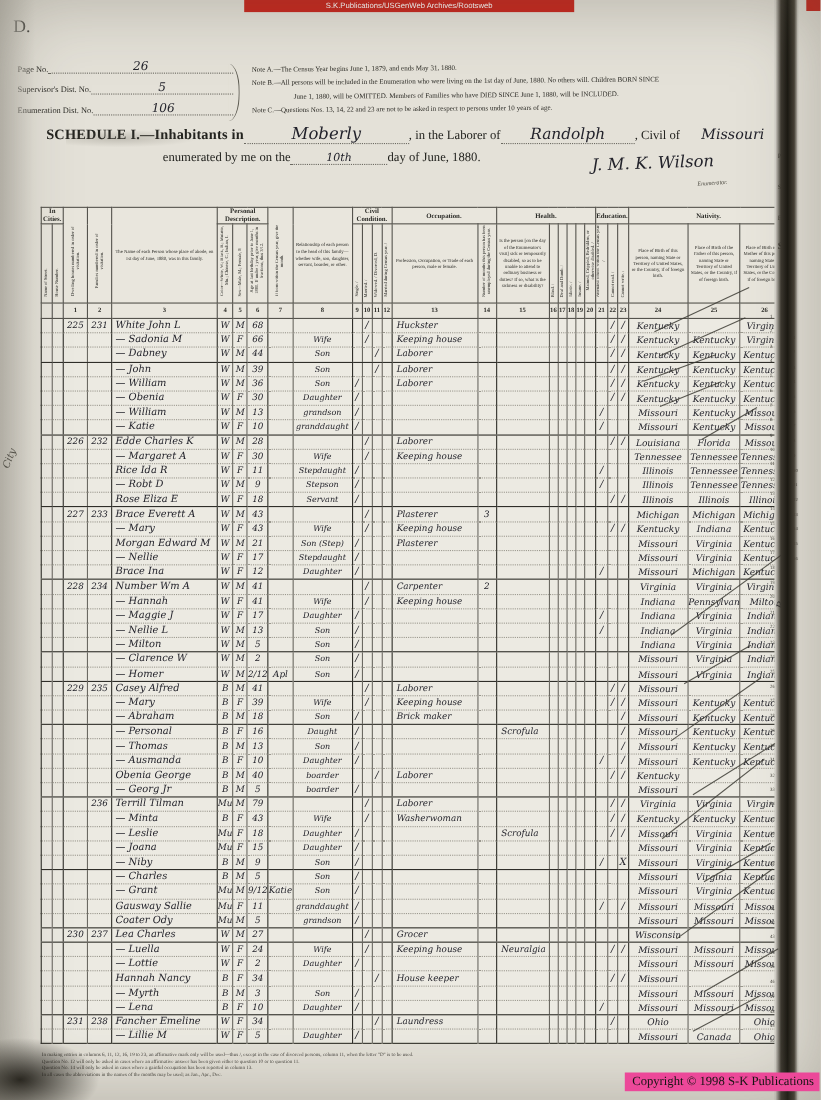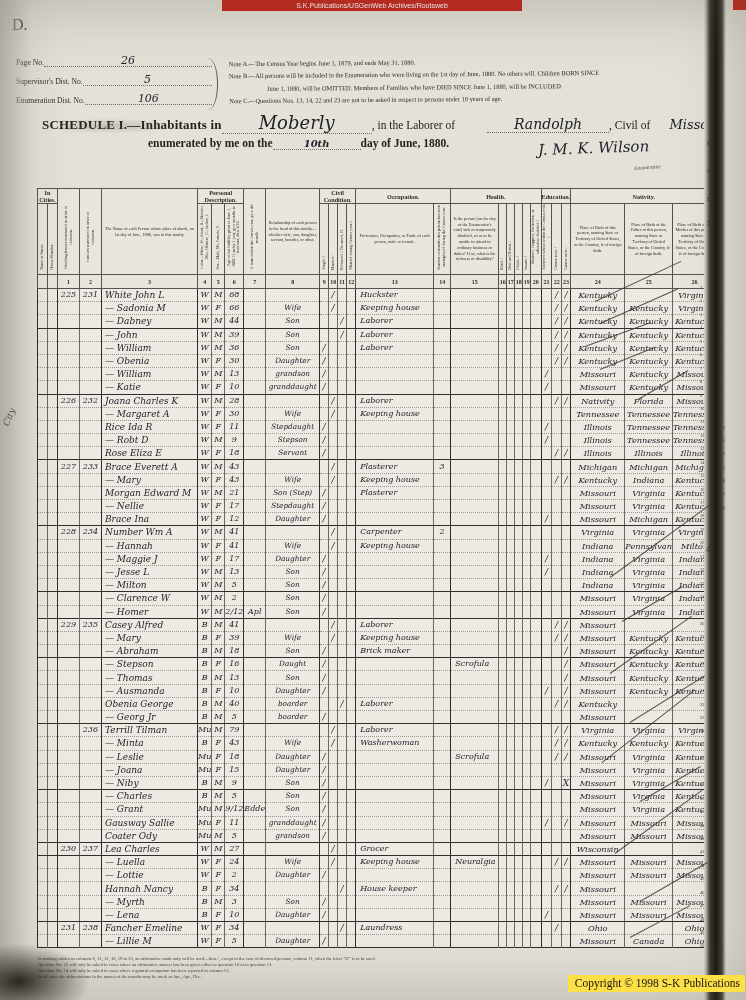--- a/index.html
+++ b/index.html
@@ -24,21 +24,21 @@
 
   
   .notes{position:absolute;left:229px;top:56px;width:508px;font-size:6.4px;line-height:1.95;color:#2b2a25;transform:rotate(-.5deg);}
   .notes .n2{padding-left:38px;}
 
   
   .sched1{position:absolute;left:42px;top:112px;display:flex;align-items:baseline;white-space:nowrap;color:#23231f;}
   .sched1 .big{font-weight:bold;font-size:13px;letter-spacing:.2px;}
   .sched1 .mid{font-size:11.5px;}
   .hwv{font-family:"DejaVu Serif",serif;font-style:italic;color:#22222b;border-bottom:1px dotted #6c6a62;text-align:center;}
-  .sched2{position:absolute;left:148px;top:137px;display:flex;align-items:baseline;white-space:nowrap;color:#23231f;font-size:11.5px;font-weight:bold;}
+  .sched2{position:absolute;left:148px;top:137px;display:flex;align-items:baseline;white-space:nowrap;color:#23231f;font-size:11.5px;}
   .signature{position:absolute;left:538px;top:139px;font-family:"DejaVu Serif",serif;font-style:italic;font-size:15px;color:#23232b;transform:rotate(-2deg);}
   .enum-lbl{position:absolute;left:634px;top:164px;font-size:5.5px;font-style:italic;color:#4a483f;transform:rotate(-4deg);}
   .margin-note{position:absolute;left:0px;top:412px;font-family:"DejaVu Serif",serif;font-style:italic;font-size:9px;color:#55534b;transform:rotate(-68deg);z-index:5;}
 
   
   #tablewrap{position:absolute;left:37px;top:176px;z-index:3;margin-top:12px;}
   table{border-collapse:collapse;table-layout:fixed;background:#eceae2;border:1.6px solid #2f2e29;}
   th{border:1px solid #55534d;padding:0;background:#e9e6dd;}
   th.grp{font-size:6.2px;font-weight:bold;height:13px;color:#2c2c28;}
   th.vcell{vertical-align:bottom;overflow:hidden;height:68px;}
@@ -65,21 +65,21 @@
     background:linear-gradient(90deg,rgba(62,58,50,0),#3a362e 25%,#17150f 55%,#443f35 85%,rgba(68,63,53,.15));}
   .adjacent{position:absolute;left:704px;top:0;width:22px;height:1000px;background:#d5d2ca;z-index:6;overflow:hidden;}
   .adjacent .t{position:absolute;left:3px;font-size:6px;color:#3c3a33;white-space:nowrap;}
   .adjacent .sch{font-weight:bold;font-size:9px;}
   .adjacent .hw{font-family:"DejaVu Serif",serif;font-style:italic;font-size:9px;color:#2b2b33;writing-mode:vertical-rl;transform:rotate(196deg);}
   #side-nums{position:absolute;left:17px;top:300px;}
   #side-nums div{height:13.4px;font-size:4.2px;color:#3a3933;line-height:13.4px;}
 
   
   .fnotes{position:absolute;left:38px;top:956px;width:600px;font-size:4.6px;line-height:1.28;color:#45433c;z-index:8;}
-  .copyright{position:absolute;right:1px;top:975px;background:#fde047;padding:2px 5px 3px 7px;font-size:11.5px;color:#141412;z-index:45;}
+  .copyright{position:absolute;right:1px;top:975px;background:#ec4899;padding:2px 5px 3px 7px;font-size:11.5px;color:#141412;z-index:45;}
   .blob{position:absolute;left:-22px;top:942px;width:115px;height:72px;z-index:9;
     background:radial-gradient(ellipse at 35% 55%,rgba(22,20,15,.95),rgba(22,20,15,0) 68%);}
   .scuff{position:absolute;left:60px;top:118px;width:120px;height:16px;z-index:2;
     background:radial-gradient(ellipse at 40% 50%,rgba(90,86,74,.25),rgba(90,86,74,0) 70%);}
 
   
   .slash{position:absolute;height:1.2px;background:#3d3c35;transform-origin:left center;z-index:7;opacity:.85;}
 </style>
 </head>
 <body>
@@ -111,23 +111,23 @@
 
   <div class="notes">
     <div>Note A.—The Census Year begins June 1, 1879, and ends May 31, 1880.</div>
     <div>Note B.—All persons will be included in the Enumeration who were living on the 1st day of June, 1880.  No others will.  Children BORN SINCE</div>
     <div class="n2">June 1, 1880, will be OMITTED.  Members of Families who have DIED SINCE June 1, 1880, will be INCLUDED.</div>
     <div>Note C.—Questions Nos. 13, 14, 22 and 23 are not to be asked in respect to persons under 10 years of age.</div>
   </div>
 
   <div class="sched1">
     <span class="big">SCHEDULE I.—Inhabitants in</span>
-    <span class="hwv" style="width:150px;font-size:18px;text-align:center;">Moberly</span>
+    <span class="hwv" style="width:150px;font-size:15px;text-align:center;">Moberly</span>
     <span class="mid">, in the Laborer of</span>
-    <span class="hwv" style="width:122px;font-size:14px;margin-left:32px;">Randolph</span>
+    <span class="hwv" style="width:122px;font-size:14px;">Randolph</span>
     <span class="mid">, Civil of</span>
     <span class="hwv" style="width:96px;font-size:13px;border-bottom:none;">Missouri</span>
   </div>
   <div class="sched2">
     <span>enumerated by me on the</span>
     <span class="hwv" style="width:88px;font-size:10px;">10th</span>
     <span>day of June, 1880.</span>
   </div>
   <div class="signature">J. M. K. Wilson</div>
   <div class="enum-lbl">Enumerator.</div>
@@ -490,42 +490,42 @@
             <td class="f-cw"></td>
             <td class="f-bp hl">Missouri</td>
             <td class="f-fb">Kentucky</td>
             <td class="f-mb">Missouri</td>
           </tr>
           <tr class="nf">
             <td class="f-st"></td>
             <td class="f-hn"></td>
             <td class="f-dw hl">226</td>
             <td class="f-fam">232</td>
-            <td class="f-name hl">Joana Charles K</td>
+            <td class="f-name hl">Edde Charles K</td>
             <td class="f-c hl">W</td>
             <td class="f-s">M</td>
             <td class="f-a">28</td>
             <td class="f-mo hl"></td>
             <td class="f-rel"></td>
             <td class="f-sg hl"></td>
             <td class="f-mr">/</td>
             <td class="f-wd"></td>
             <td class="f-my"></td>
             <td class="f-occ hl">Laborer</td>
             <td class="f-un"></td>
             <td class="f-sick hl"></td>
             <td class="f-bl"></td>
             <td class="f-dd"></td>
             <td class="f-id"></td>
             <td class="f-ins"></td>
             <td class="f-mai"></td>
             <td class="f-sch hl"></td>
             <td class="f-cr">/</td>
             <td class="f-cw">/</td>
-            <td class="f-bp hl">Nativity</td>
+            <td class="f-bp hl">Louisiana</td>
             <td class="f-fb">Florida</td>
             <td class="f-mb">Missouri</td>
           </tr>
           <tr>
             <td class="f-st"></td>
             <td class="f-hn"></td>
             <td class="f-dw hl"></td>
             <td class="f-fam"></td>
             <td class="f-name hl">— Margaret A</td>
             <td class="f-c hl">W</td>
@@ -880,21 +880,21 @@
             <td class="f-cw"></td>
             <td class="f-bp hl">Indiana</td>
             <td class="f-fb">Virginia</td>
             <td class="f-mb">Indiana</td>
           </tr>
           <tr>
             <td class="f-st"></td>
             <td class="f-hn"></td>
             <td class="f-dw hl"></td>
             <td class="f-fam"></td>
-            <td class="f-name hl">— Jesse L</td>
+            <td class="f-name hl">— Nellie L</td>
             <td class="f-c hl">W</td>
             <td class="f-s">M</td>
             <td class="f-a">13</td>
             <td class="f-mo hl"></td>
             <td class="f-rel">Son</td>
             <td class="f-sg hl">/</td>
             <td class="f-mr"></td>
             <td class="f-wd"></td>
             <td class="f-my"></td>
             <td class="f-occ hl"></td>
@@ -1090,21 +1090,21 @@
             <td class="f-cw">/</td>
             <td class="f-bp hl">Missouri</td>
             <td class="f-fb">Kentucky</td>
             <td class="f-mb">Kentucky</td>
           </tr>
           <tr>
             <td class="f-st"></td>
             <td class="f-hn"></td>
             <td class="f-dw hl"></td>
             <td class="f-fam"></td>
-            <td class="f-name hl">— Stepson</td>
+            <td class="f-name hl">— Personal</td>
             <td class="f-c hl">B</td>
             <td class="f-s">F</td>
             <td class="f-a">16</td>
             <td class="f-mo hl"></td>
             <td class="f-rel">Daught</td>
             <td class="f-sg hl">/</td>
             <td class="f-mr"></td>
             <td class="f-wd"></td>
             <td class="f-my"></td>
             <td class="f-occ hl"></td>
@@ -1424,21 +1424,21 @@
           </tr>
           <tr>
             <td class="f-st"></td>
             <td class="f-hn"></td>
             <td class="f-dw hl"></td>
             <td class="f-fam"></td>
             <td class="f-name hl">— Grant</td>
             <td class="f-c hl">Mu</td>
             <td class="f-s">M</td>
             <td class="f-a">9/12</td>
-            <td class="f-mo hl">Edde</td>
+            <td class="f-mo hl">Katie</td>
             <td class="f-rel">Son</td>
             <td class="f-sg hl">/</td>
             <td class="f-mr"></td>
             <td class="f-wd"></td>
             <td class="f-my"></td>
             <td class="f-occ hl"></td>
             <td class="f-un"></td>
             <td class="f-sick hl"></td>
             <td class="f-bl"></td>
             <td class="f-dd"></td>

